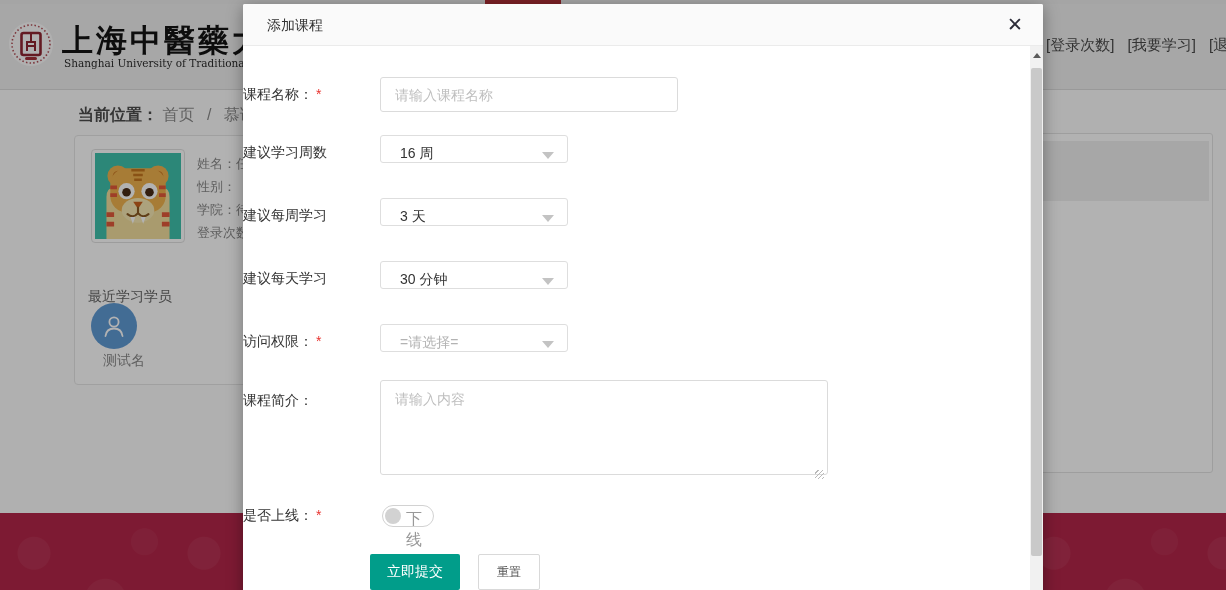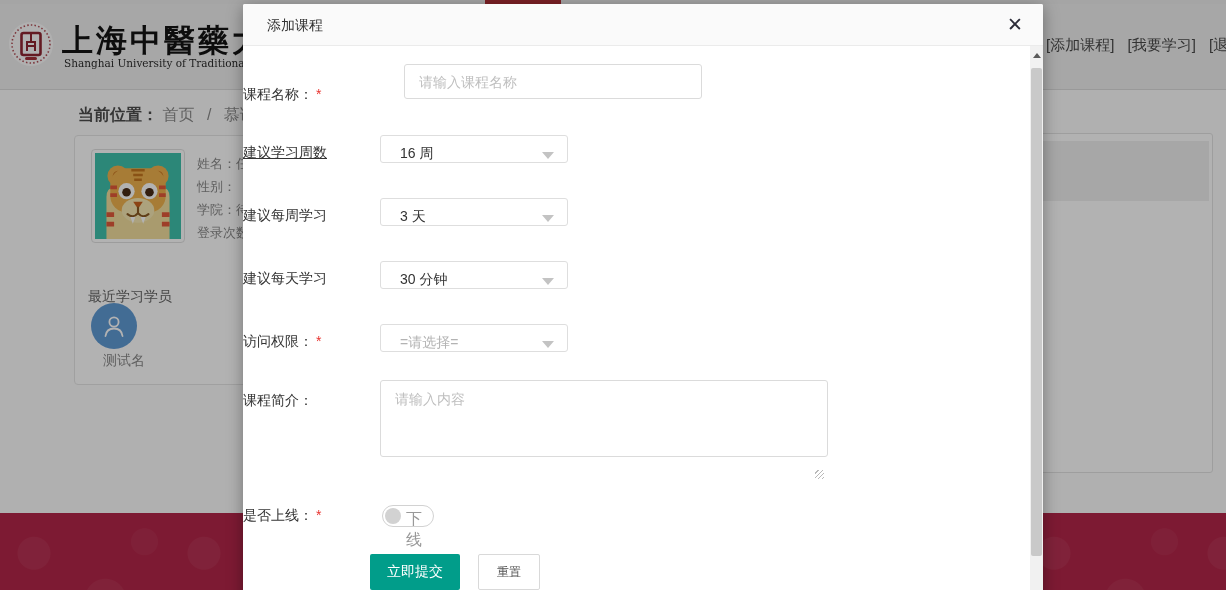--- a/index.html
+++ b/index.html
@@ -54,21 +54,21 @@
   .req-star { color:#e8322e; margin-left:3px; font-size:14px; }
 
   .f-input { position:absolute; left:137px; width:298px; height:35px; border:1px solid #dbdbdb; border-radius:3px; padding:0 14px; font-size:14px; color:#333; outline:none; font-family:inherit; }
   .f-input::placeholder, .f-textarea::placeholder { color:#bfbfbf; }
 
   .f-select { position:absolute; left:137px; width:188px; height:28px; border:1px solid #dedede; border-radius:3px; background:#fff; cursor:pointer; }
   .f-select .sel-value { position:absolute; left:19px; top:9px; font-size:14px; color:#333; }
   .f-select .sel-value.placeholder { color:#b3b3b3; }
   .sel-arrow { position:absolute; right:13px; top:16px; width:0; height:0; border-left:6px solid transparent; border-right:6px solid transparent; border-top:7px solid #c3c3c3; }
 
-  .f-textarea { position:absolute; left:137px; top:376px; width:448px; height:77px; border:1px solid #dbdbdb; border-radius:3px; padding:10px 14px; font-size:14px; color:#333; resize:none; outline:none; font-family:inherit; }
+  .f-textarea { position:absolute; left:137px; top:376px; width:448px; height:95px; border:1px solid #dbdbdb; border-radius:3px; padding:10px 14px; font-size:14px; color:#333; resize:none; outline:none; font-family:inherit; }
   .resize-grip { position:absolute; left:572px; top:466px; width:9px; height:9px;
     background:repeating-linear-gradient(135deg, transparent 0 2px, #b9b9b9 2px 3px); pointer-events:none; }
 
   .f-switch { position:absolute; left:139px; top:501px; width:52px; height:22px; border:1px solid #d2d2d2; border-radius:20px; background:#fff; cursor:pointer; }
   .switch-knob { position:absolute; left:2px; top:2px; width:16px; height:16px; border-radius:50%; background:#d2d2d2; }
   .switch-text { position:absolute; left:23px; top:3px; font-size:16px; color:#999; }
 
   .btn-submit { position:absolute; left:127px; top:550px; width:90px; height:36px; background:#019d8a; color:#fff; border:none; border-radius:2px; font-size:14px; cursor:pointer; font-family:inherit; }
   .btn-reset { position:absolute; left:235px; top:550px; width:62px; height:36px; background:#fff; color:#555; border:1px solid #d9d9d9; border-radius:2px; font-size:12px; cursor:pointer; font-family:inherit; }
 
@@ -91,21 +91,21 @@
       <svg class="seal" viewBox="0 0 46 46">
         <circle cx="23" cy="23" r="22" fill="#fdfdfd"></circle>
         <circle cx="23" cy="23" r="19" fill="none" stroke="#a43039" stroke-width="1.6" stroke-dasharray="1.5 2.2" opacity="0.85"></circle>
         <rect x="13.5" y="12" width="19" height="22" rx="2" fill="none" stroke="#8f2631" stroke-width="2.6"></rect>
         <path d="M19 30 v-9 h8 v9 M23 12.5 v8 M20 25 h6" fill="none" stroke="#8f2631" stroke-width="2"></path>
         <rect x="17" y="36" width="12" height="3" rx="1.5" fill="#a43039"></rect>
       </svg>
       <div class="uni-title">上海中醫藥大學</div>
       <div class="uni-sub">Shanghai University of Traditional Chinese Medicine</div>
       <div class="top-links">
-        <span>[添加课程]</span>
+        <span>[登录次数]</span>
         <span>[我要学习]</span>
         <span>[退出]</span>
       </div>
     </div>
 
     <div class="breadcrumb">
       <span class="bc-label">当前位置：</span>
       <span>首页</span>
       <span class="bc-sep">/</span>
       <span>慕课</span>
@@ -160,23 +160,23 @@
 
   <div class="modal-overlay"></div>
 
   <div class="modal">
     <div class="modal-header">
       <div class="modal-title">添加课程</div>
       <div class="modal-close">✕</div>
     </div>
 
     <div class="form-label" style="top:82px;"><span>课程名称：</span><span class="req-star">*</span></div>
-    <input class="f-input" style="top: 60px; margin-left: 24px;" placeholder="请输入课程名称">
-
-    <div class="form-label" style="top:140px;text-decoration:underline;">建议学习周数</div>
+    <input class="f-input" style="top: 73px;" placeholder="请输入课程名称">
+
+    <div class="form-label" style="top:140px;">建议学习周数</div>
     <div class="f-select" style="top:131px;">
       <span class="sel-value">16 周</span>
       <span class="sel-arrow"></span>
     </div>
 
     <div class="form-label" style="top:203px;">建议每周学习</div>
     <div class="f-select" style="top:194px;">
       <span class="sel-value">3 天</span>
       <span class="sel-arrow"></span>
     </div>

